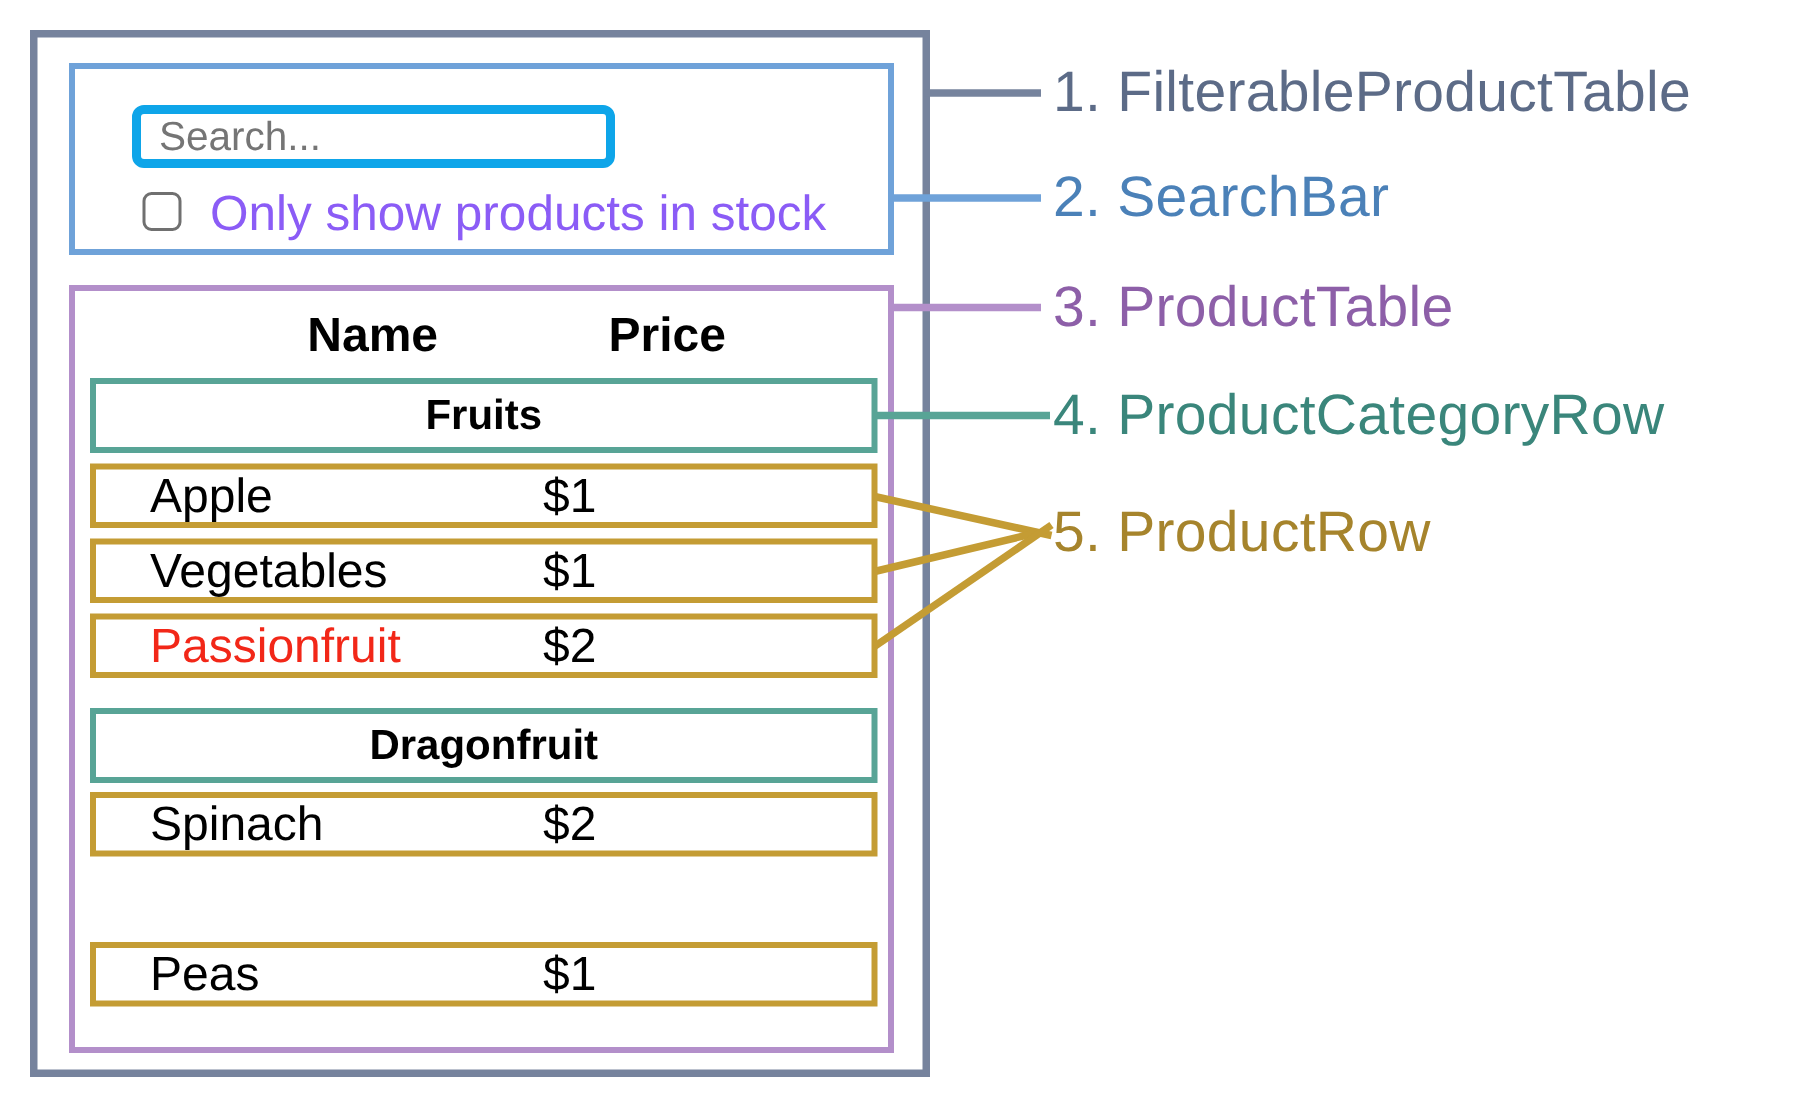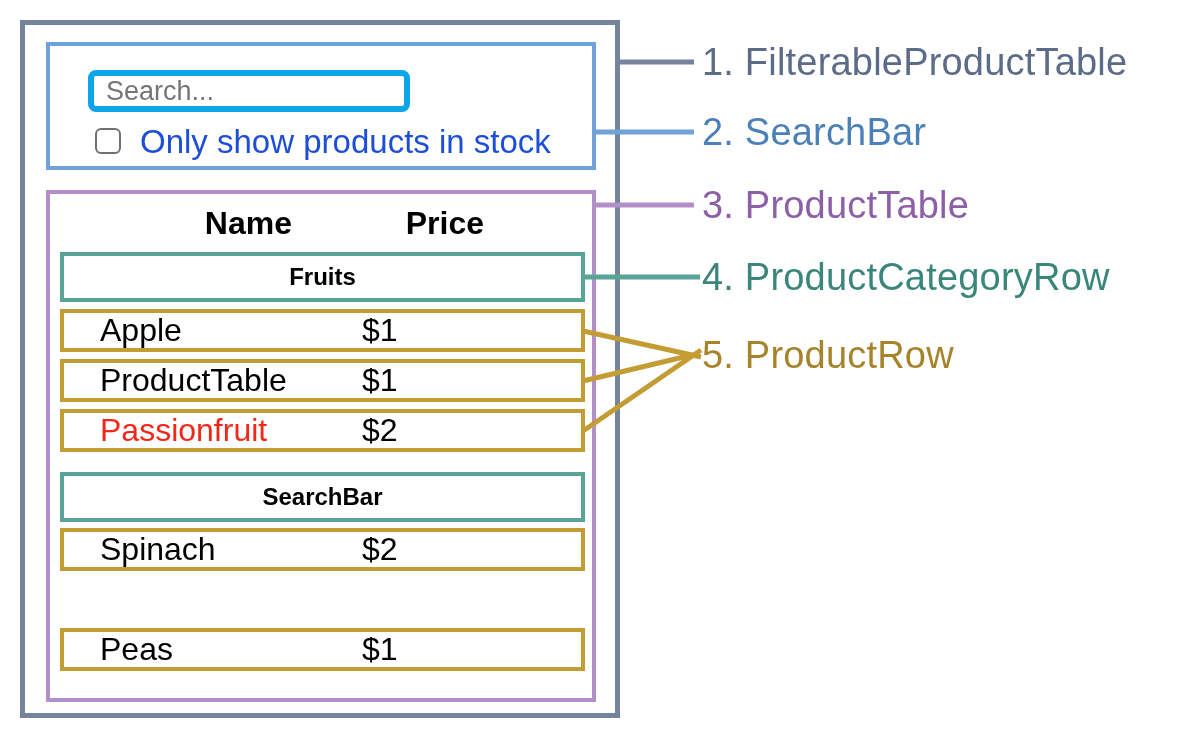--- a/index.html
+++ b/index.html
@@ -17,31 +17,31 @@
 
   
   .search-input{
     left:88px;top:70px;width:322px;height:42px;
     border:6px solid #0ea5e9;border-radius:8px;
     font-family:"Liberation Sans",sans-serif;font-size:27px;color:#555;
     padding:0 0 0 12px;outline:none;background:#fff;position:absolute;
   }
   .search-input::placeholder{color:#757575;opacity:1;}
   .checkbox{left:95px;top:128px;width:26px;height:26px;border:2px solid #707070;border-radius:6px;background:#fff;}
-  .checkbox-label{left:140px;top:126px;height:32px;line-height:32px;font-size:33px;color:#1d4ed8;white-space:nowrap;}
+  .checkbox-label{left:140px;top:126px;height:32px;line-height:32px;font-size:33px;color:#8b5cf6;white-space:nowrap;}
 
   
   .col-header{top:204px;height:38px;line-height:38px;font-size:32px;font-weight:bold;color:#000;text-align:right;}
   .col-header.name{left:160px;width:132px;}
   .col-header.price{left:352px;width:132px;}
 
   
   .category-row{
     left:60px;width:525px;height:50px;border:4px solid #58a496;
-    text-align:center;font-size:24px;font-weight:bold;color:#000;
+    text-align:center;font-size:28px;font-weight:bold;color:#000;
     line-height:42px;background:#fff;
   }
   .product-row{left:60px;width:525px;height:43px;border:4px solid #c49c34;background:#fff;}
   .product-row .pname{position:absolute;left:36px;top:0;height:35px;line-height:35px;font-size:32px;color:#000;white-space:nowrap;}
   .product-row .pprice{position:absolute;left:298px;top:0;height:35px;line-height:35px;font-size:32px;color:#000;}
   .product-row .pname.oos{color:#f22718;}
 
   
   .legend-label{left:702px;height:48px;line-height:48px;font-size:38px;white-space:nowrap;letter-spacing:0.2px;}
   .lg-1{top:38px;color:#5c6b87;}
@@ -68,29 +68,29 @@
   <div class="abs col-header name">Name</div>
   <div class="abs col-header price">Price</div>
 
   <div class="abs category-row" style="top:252px;">Fruits</div>
 
   <div class="abs product-row" style="top:309px;padding-left:40px;">
     <span class="pname">Apple</span>
     <span class="pprice">$1</span>
   </div>
   <div class="abs product-row" style="top:359px;">
-    <span class="pname">ProductTable</span>
+    <span class="pname">Vegetables</span>
     <span class="pprice">$1</span>
   </div>
   <div class="abs product-row" style="top:409px;padding-left:48px;">
     <span class="pname oos">Passionfruit</span>
     <span class="pprice">$2</span>
   </div>
 
-  <div class="abs category-row" style="top:472px;">SearchBar</div>
+  <div class="abs category-row" style="top:472px;">Dragonfruit</div>
 
   <div class="abs product-row" style="top:528px;">
     <span class="pname">Spinach</span>
     <span class="pprice">$2</span>
   </div>
   <div class="abs product-row" style="top:628px;">
     <span class="pname">Peas</span>
     <span class="pprice">$1</span>
   </div>
 

